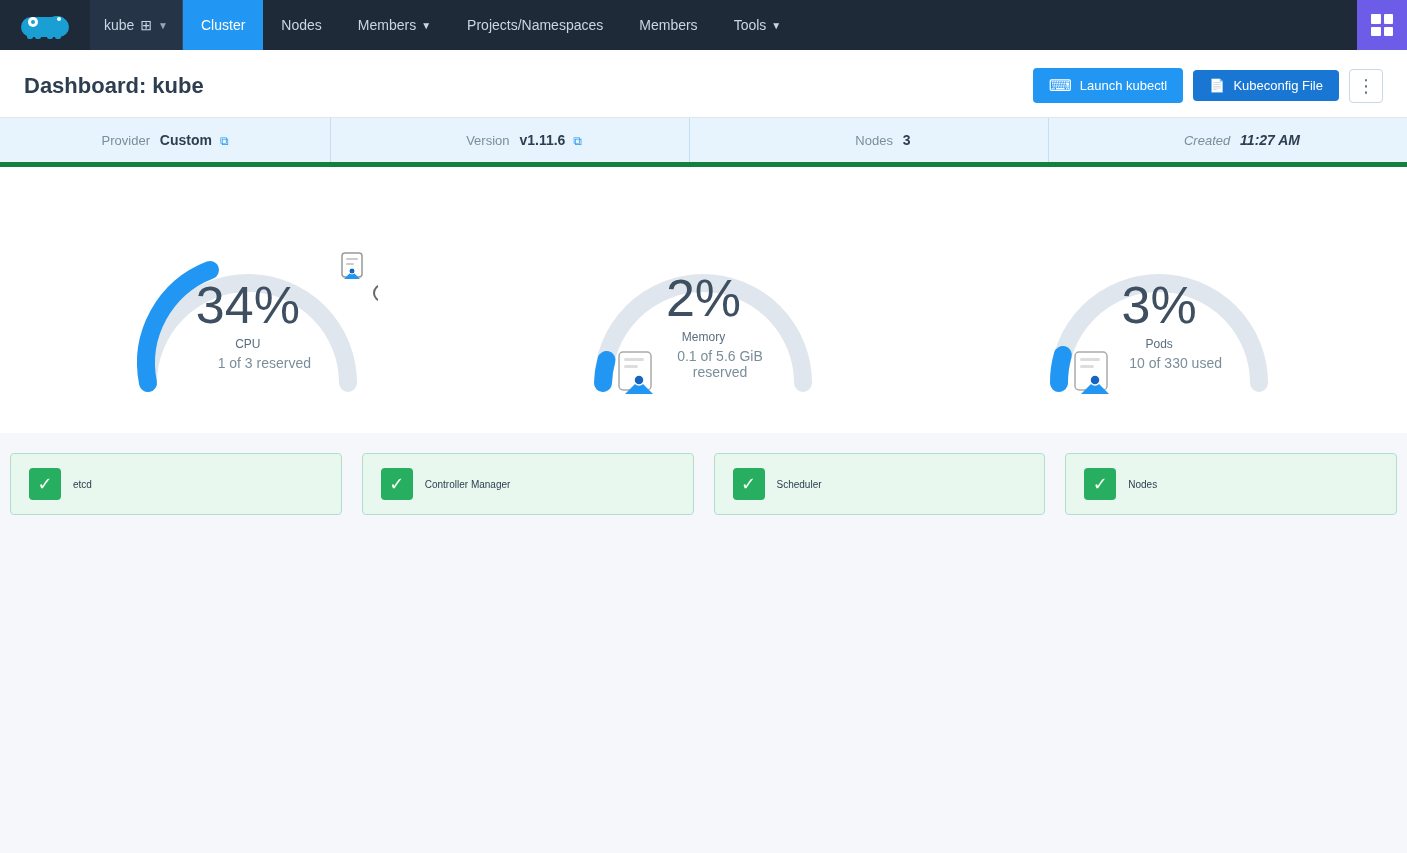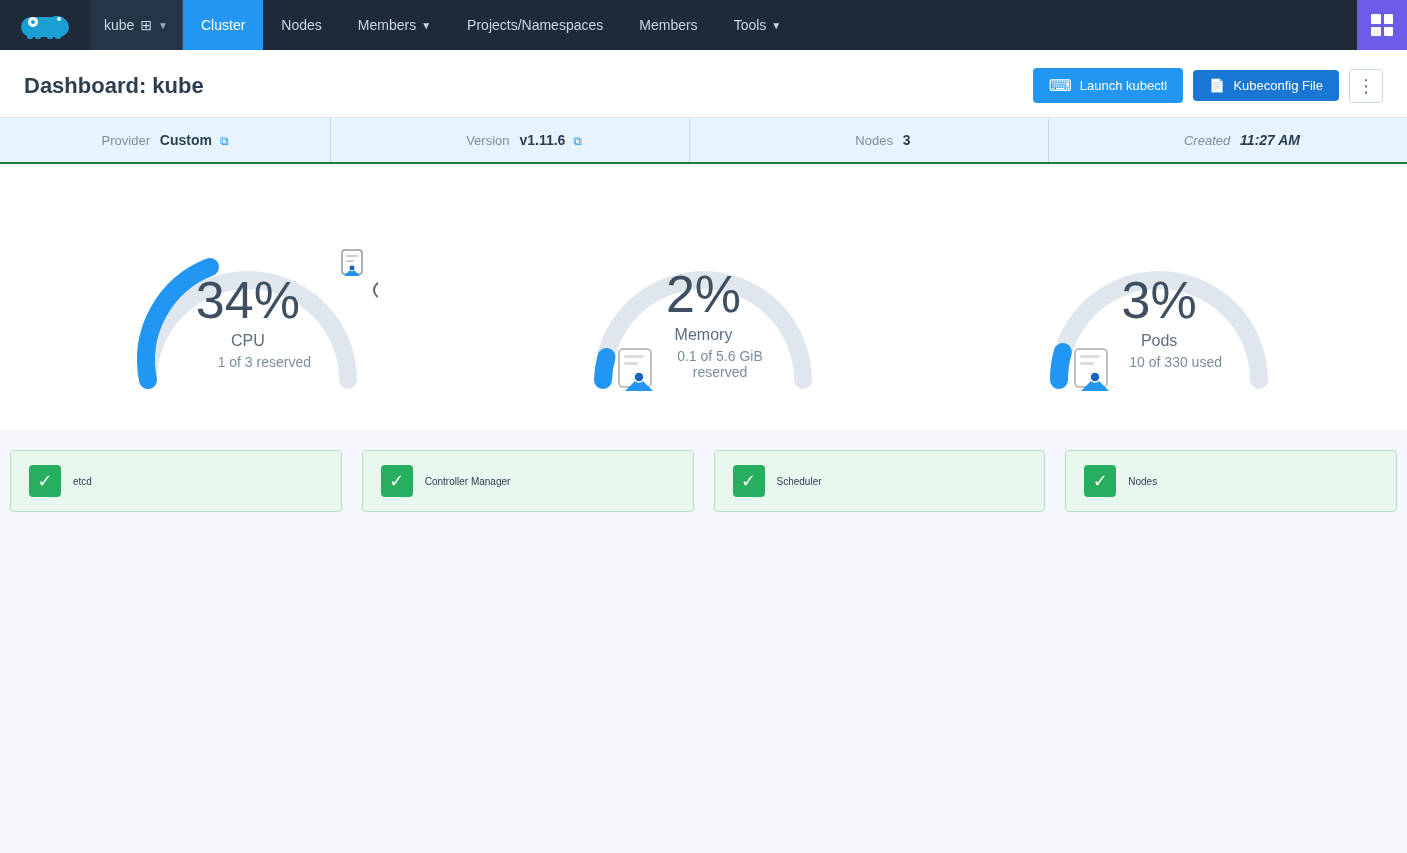--- a/index.html
+++ b/index.html
@@ -64,21 +64,21 @@
     }
     .btn-more {
       background: none; border: 1px solid #c8d6e5; border-radius: 4px;
       color: #5a6e7f; width: 34px; height: 34px; cursor: pointer; font-size: 18px;
       display: flex; align-items: center; justify-content: center;
     }
 
     
     .info-bar {
       background: #e8f4fd; display: flex;
-      border-bottom: 2px solid #15803d;
+      border-bottom: 5px solid #15803d;
       gap: 28px;
     }
     .info-item {
       flex: 1; padding: 14px 20px; text-align: center;
       border-right: 1px solid #c5dff0; font-size: 14px; color: #5a6e7f;
     }
     .info-item:last-child { border-right: none; font-style: italic; }
     .info-item .info-label { color: #7a8e9a; font-size: 13px; }
     .info-item .info-value {
       color: #2c3e50; font-weight: 600; margin-left: 6px;
@@ -96,21 +96,21 @@
     .gauge-container {
       display: flex; flex-direction: column; align-items: center;
       position: relative; width: 300px;
     }
     .gauge-wrap { position: relative; width: 260px; height: 200px; }
     .gauge-label-group {
       position: absolute; top: 50%; left: 50%; transform: translate(-50%, -40%);
       text-align: center;
     }
     .gauge-pct { font-size: 52px; font-weight: 300; color: #3d4f60; }
-    .gauge-name { font-size: 16px; color: #5a6e7f; margin-top: 2px; }
+    .gauge-name { font-size: 12px; color: #5a6e7f; margin-top: 2px; }
     .gauge-sub { font-size: 14px; color: #7a8e9a; margin-top: 4px; margin-left: 33px; }
 
     svg.gauge-svg { width: 260px; height: 200px; }
 
     
     .status-section {
       display: flex; gap: 0; padding: 20px 0 20px; background: #f5f7fa;
     }
     .status-card {
       flex: 1; display: flex; align-items: center; gap: 12px;

